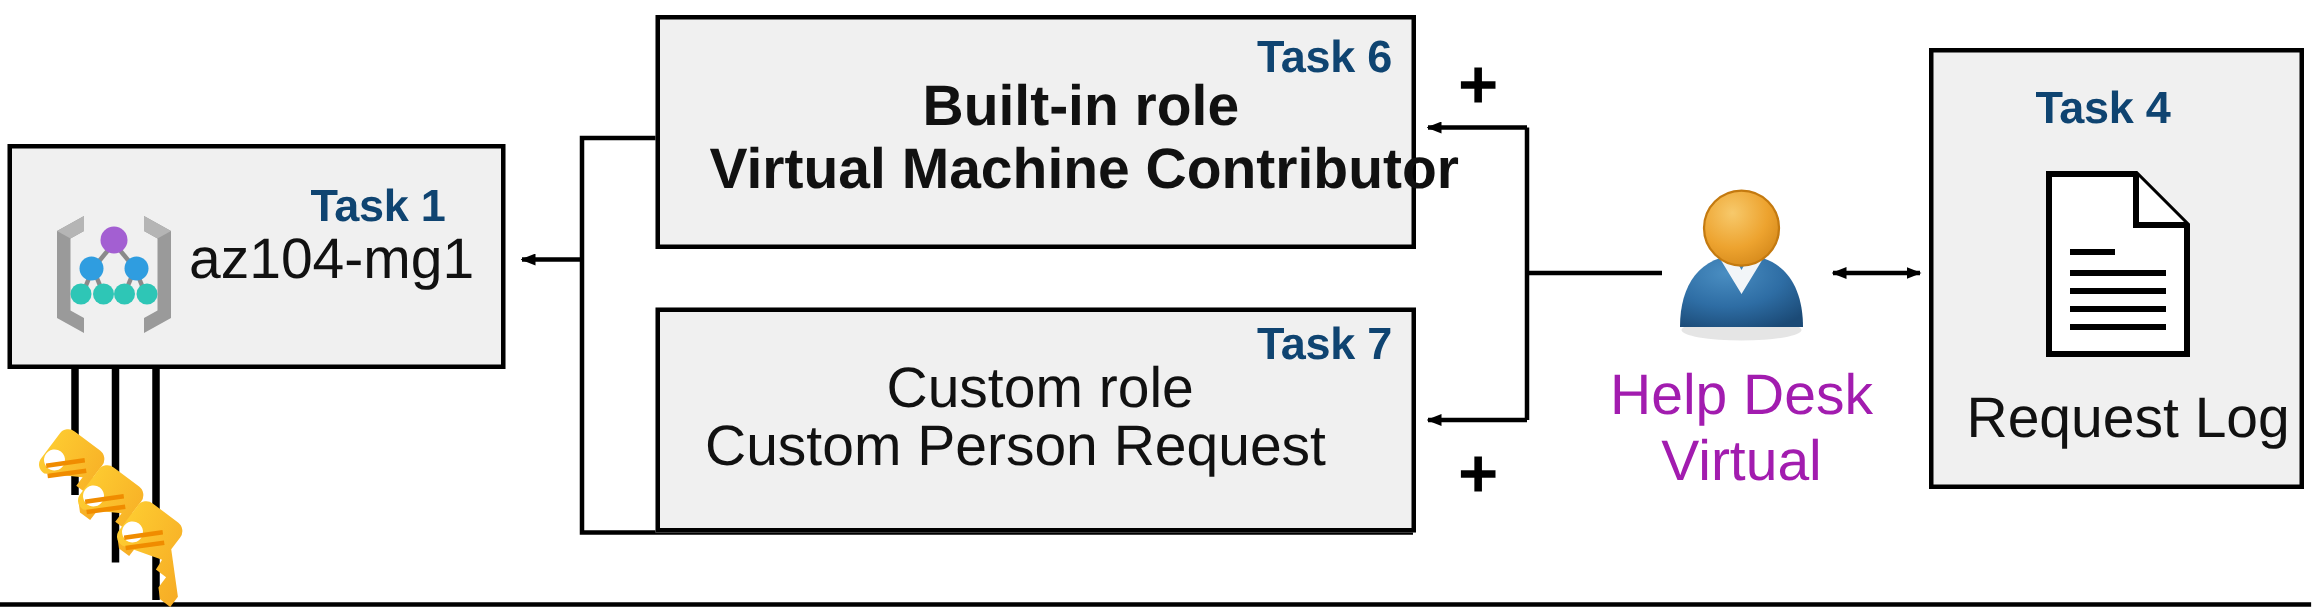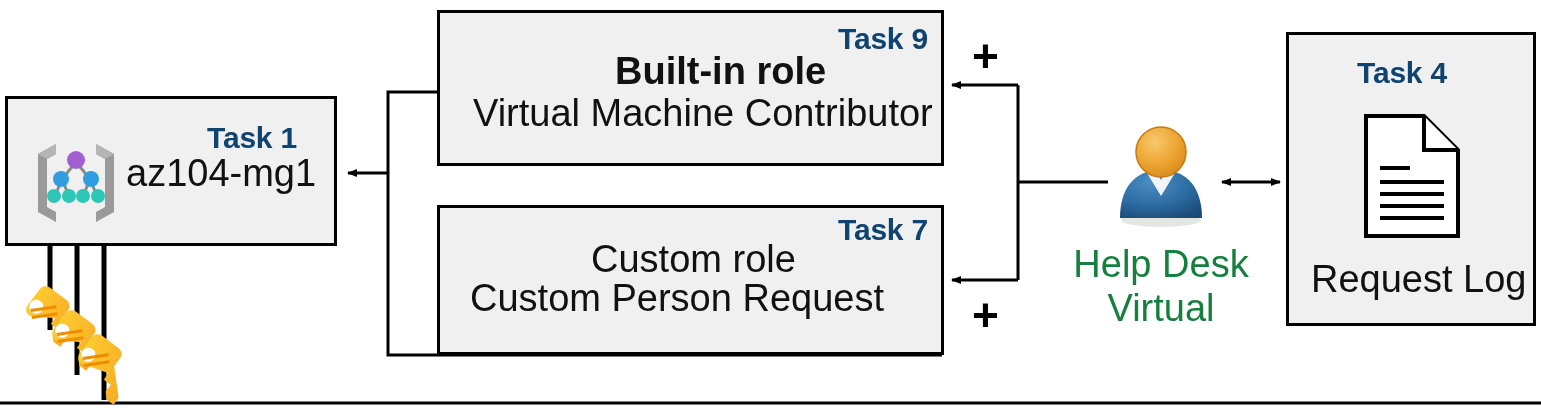--- a/index.html
+++ b/index.html
@@ -40,21 +40,21 @@
   }
   .body-text {
     position: absolute;
     color: #111111;
     font-size: 38px;
     white-space: nowrap;
     font-weight: 400;
   }
   .person-caption {
     position: absolute;
-    color: #15803d;
+    color: #a21caf;
     font-size: 38px;
     text-align: center;
     line-height: 44px;
     white-space: nowrap;
   }
   .plus-sign {
     position: absolute;
     color: #000000;
     font-size: 46px;
     font-weight: bold;
@@ -165,23 +165,23 @@
         <path d="M24 18 a7 7 0 1 0 0.1 0" fill="#ffffff" transform="translate(-4,-2) rotate(-8 35 38)"></path>
         <g stroke="#f08c00" stroke-width="3" transform="translate(-4,-2) rotate(-8 35 38)">
           <line x1="18" y1="28" x2="44" y2="28"></line>
           <line x1="18" y1="35" x2="44" y2="35"></line>
         </g>
       </g>
     </svg>
   </div>
 
   <div class="task-box" style="left:437px; top:10px; width:507px; height:156px;"></div>
-  <div class="task-label" style="left:838px; top:22px;">Task 9</div>
+  <div class="task-label" style="left:838px; top:22px;">Task 6</div>
   <div class="body-text" style="left:615px; top:50px;font-weight:bold;">Built-in role</div>
-  <div class="body-text" style="left:473px; top:92px;">Virtual Machine Contributor</div>
+  <div class="body-text" style="left:473px; top:92px;font-weight:bold;">Virtual Machine Contributor</div>
 
   <div class="task-box" style="left:437px; top:205px; width:507px; height:150px;"></div>
   <div class="task-label" style="left:838px; top:213px;">Task 7</div>
   <div class="body-text" style="left:591px; top:238px;">Custom role</div>
   <div class="body-text" style="left:470px; top:277px;">Custom Person Request</div>
 
   <div class="plus-sign" style="left:972px; top:33px;">+</div>
   <div class="plus-sign" style="left:972px; top:292px;">+</div>
 
   <div class="icon-holder" style="left:1107px; top:122px; width:108px; height:108px;">

